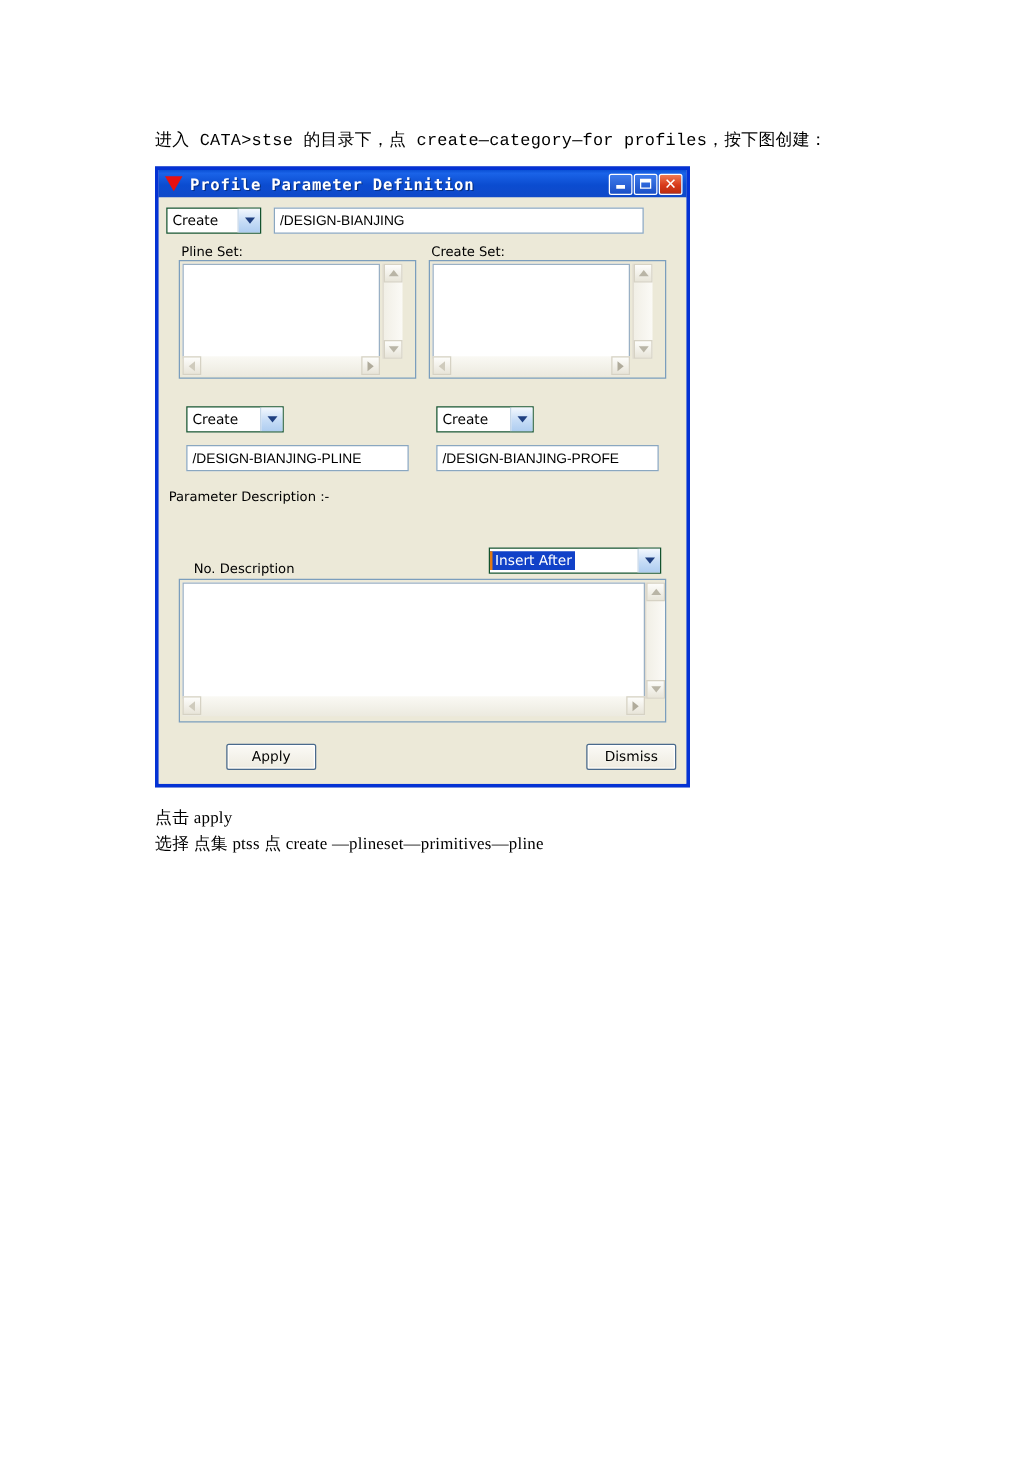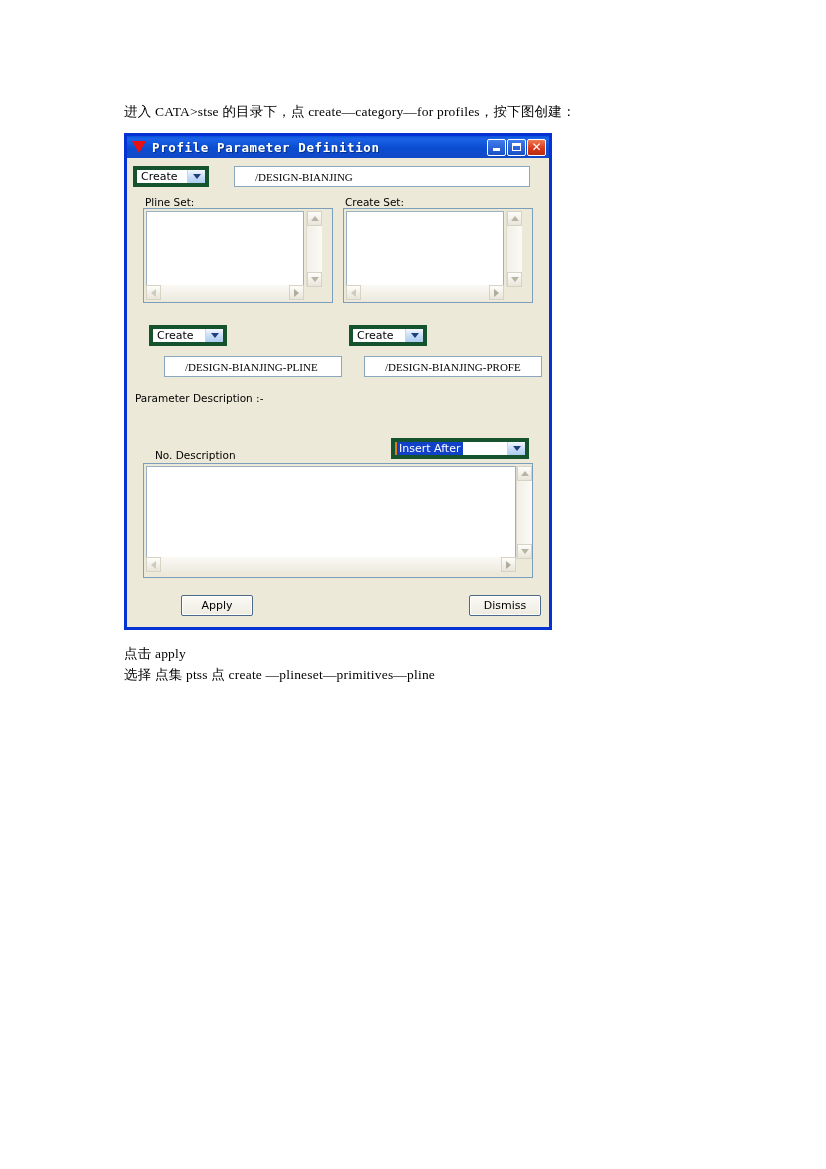--- a/index.html
+++ b/index.html
@@ -17,21 +17,21 @@
 
   
   .doc-line {
     position: absolute;
     font-family: "Liberation Serif", serif;
     font-size: 13.5px;
     color: #000;
     white-space: nowrap;
     letter-spacing: 0.2px;
   }
-  #intro-line { left: 124px; top: 103px; }
+  #intro-line { left: 124px; top: 103px; font-family: Liberation Mono, monospace; }
   #after-line-1 { left: 124px; top: 645px; }
   #after-line-2 { left: 124px; top: 666px; }
 
   
   .dialog {
     position: absolute;
     left: 124px;
     top: 133px;
     width: 428px;
     height: 497px;
@@ -115,21 +115,21 @@
     height: calc(100% - 22px);
     background: #ece9d8;
     padding: 0;
   }
 
   
   .combo {
     position: absolute;
     height: 21px;
     background: #ffffff;
-    border: 4px solid #14532d;
+    border: 1px solid #14532d;
     box-sizing: border-box;
     display: flex;
     align-items: stretch;
     justify-content: center;
   }
   .combo .combo-text {
     flex: 1 1 auto;
     display: flex;
     align-items: center;
     padding-left: 4px;
@@ -168,27 +168,26 @@
   }
 
   .textfield {
     position: absolute;
     height: 21px;
     background: #ffffff;
     border: 1px solid #8aa7c0;
     box-sizing: border-box;
     display: flex;
     align-items: center;
-    padding-left: 20px;
-    font-family: Liberation Serif, serif;
+    padding-left: 4px;
+    font-family: Liberation Sans, sans-serif;
     font-size: 11px;
     color: #000;
     white-space: nowrap;
     overflow: hidden;
-    margin-left: 15px;
   }
 
   .field-label {
     position: absolute;
     font-family: "DejaVu Sans", sans-serif;
     font-size: 10.5px;
     color: #000;
     white-space: nowrap;
   }
 

